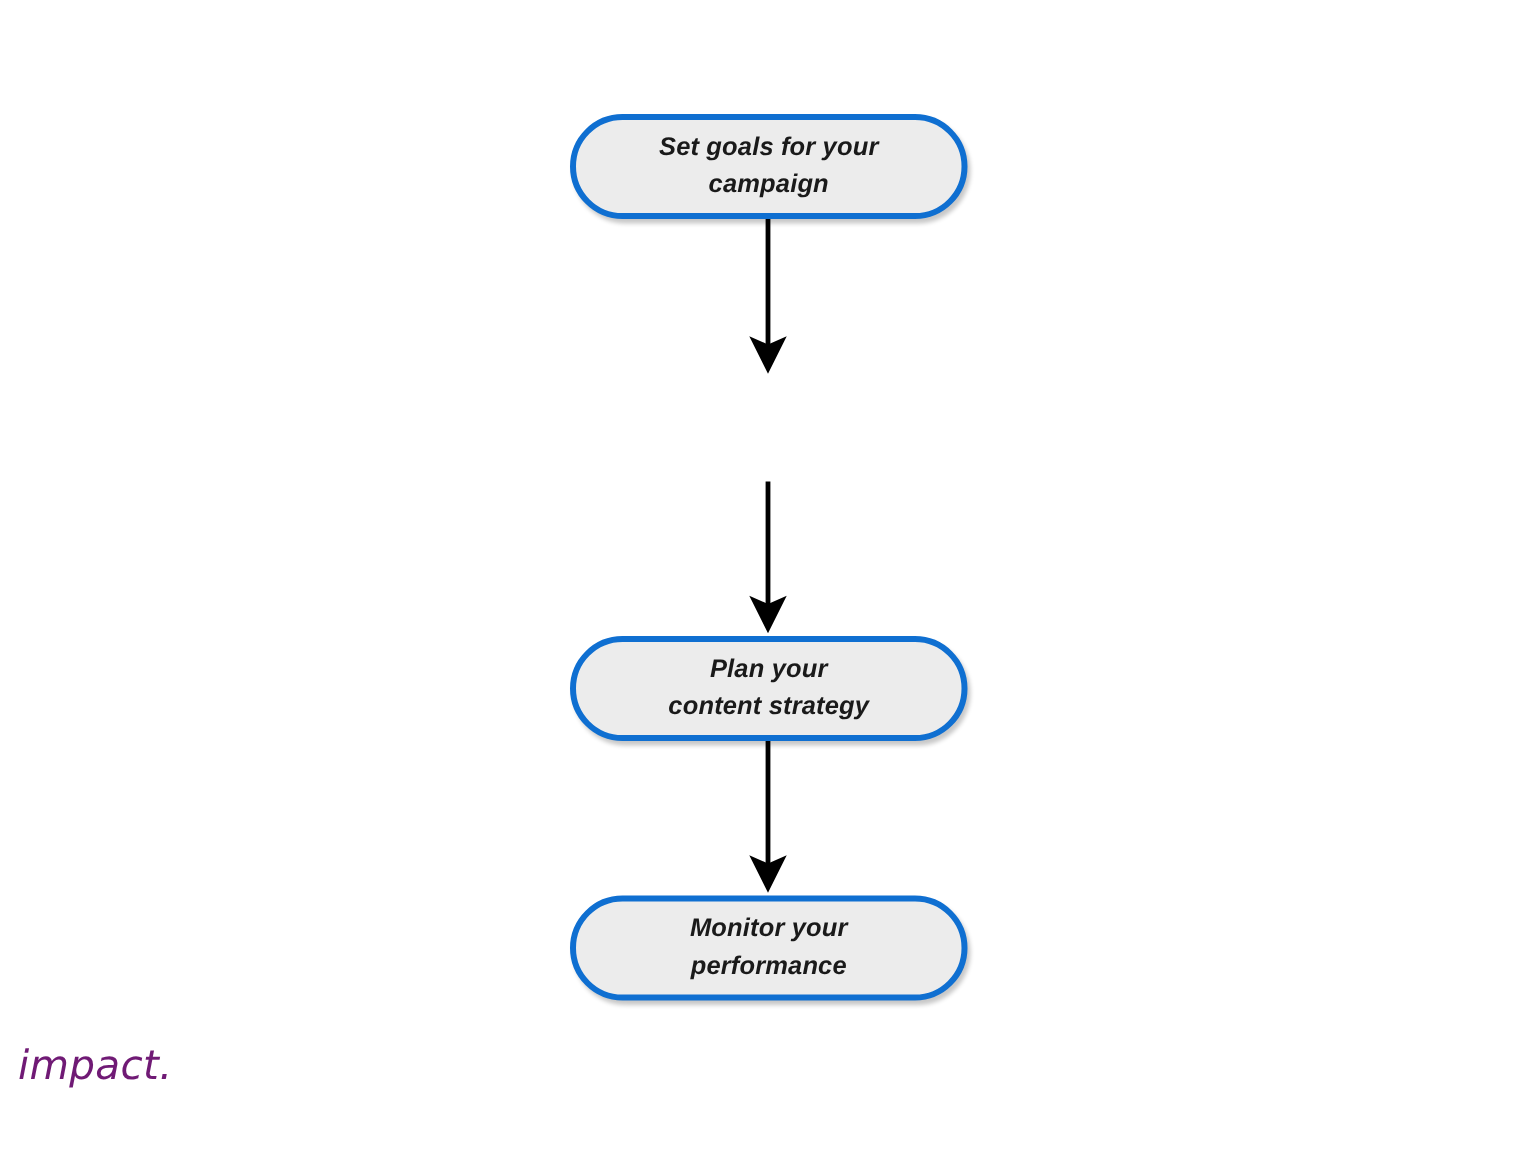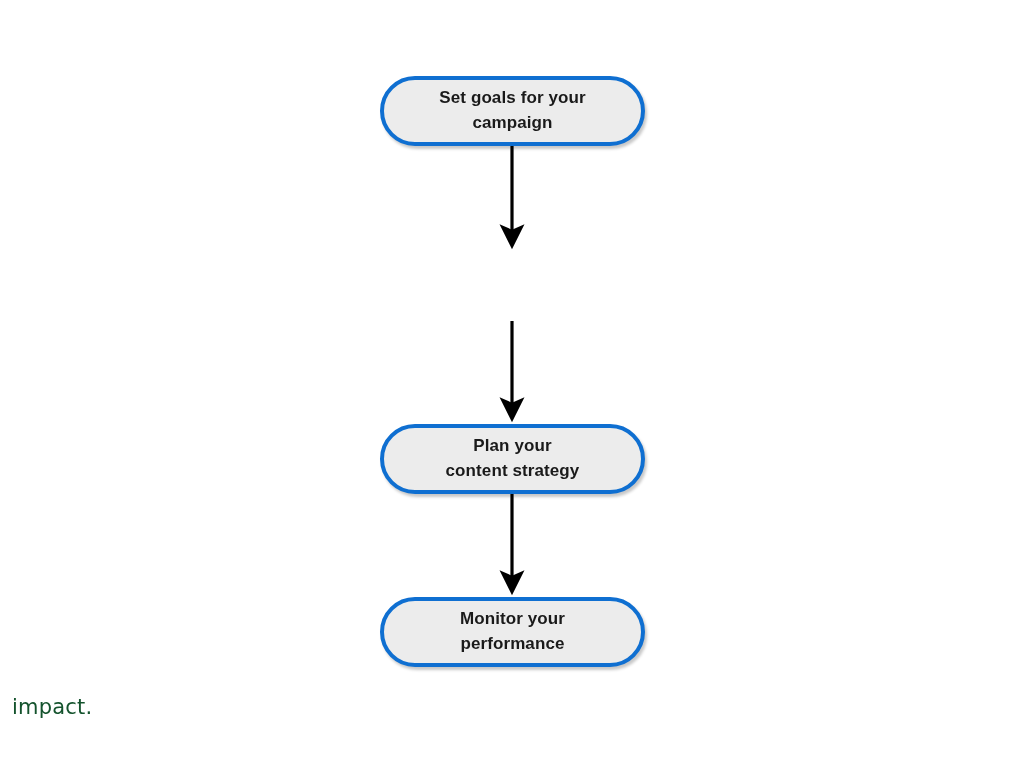--- a/index.html
+++ b/index.html
@@ -13,20 +13,21 @@
     position: relative;
     overflow: hidden;
     font-family: "Liberation Sans", sans-serif;
   }
 
   #canvas {
     position: absolute;
     inset: 0;
     width: 1024px;
     height: 768px;
+    font-style: italic;
   }
 
   
   .node {
     position: absolute;
     width: 265px;
     height: 70px;
     left: 380px;
     box-sizing: border-box;
     background: #ececec;
@@ -65,24 +66,24 @@
     z-index: 2;
     pointer-events: none;
   }
 
   
   #brand-logo {
     position: absolute;
     left: 12px;
     top: 697px;
     font-family: "DejaVu Sans", sans-serif;
-    font-size: 21px;
+    font-size: 27px;
     font-weight: 400;
     letter-spacing: 0.2px;
-    color: #14532d;
+    color: #701a75;
     line-height: 1;
     z-index: 4;
   }
 </style>
 </head>
 <body>
 
 <div id="canvas">
 
   <svg id="connectors" viewBox="0 0 1024 768" xmlns="http://www.w3.org/2000/svg">

